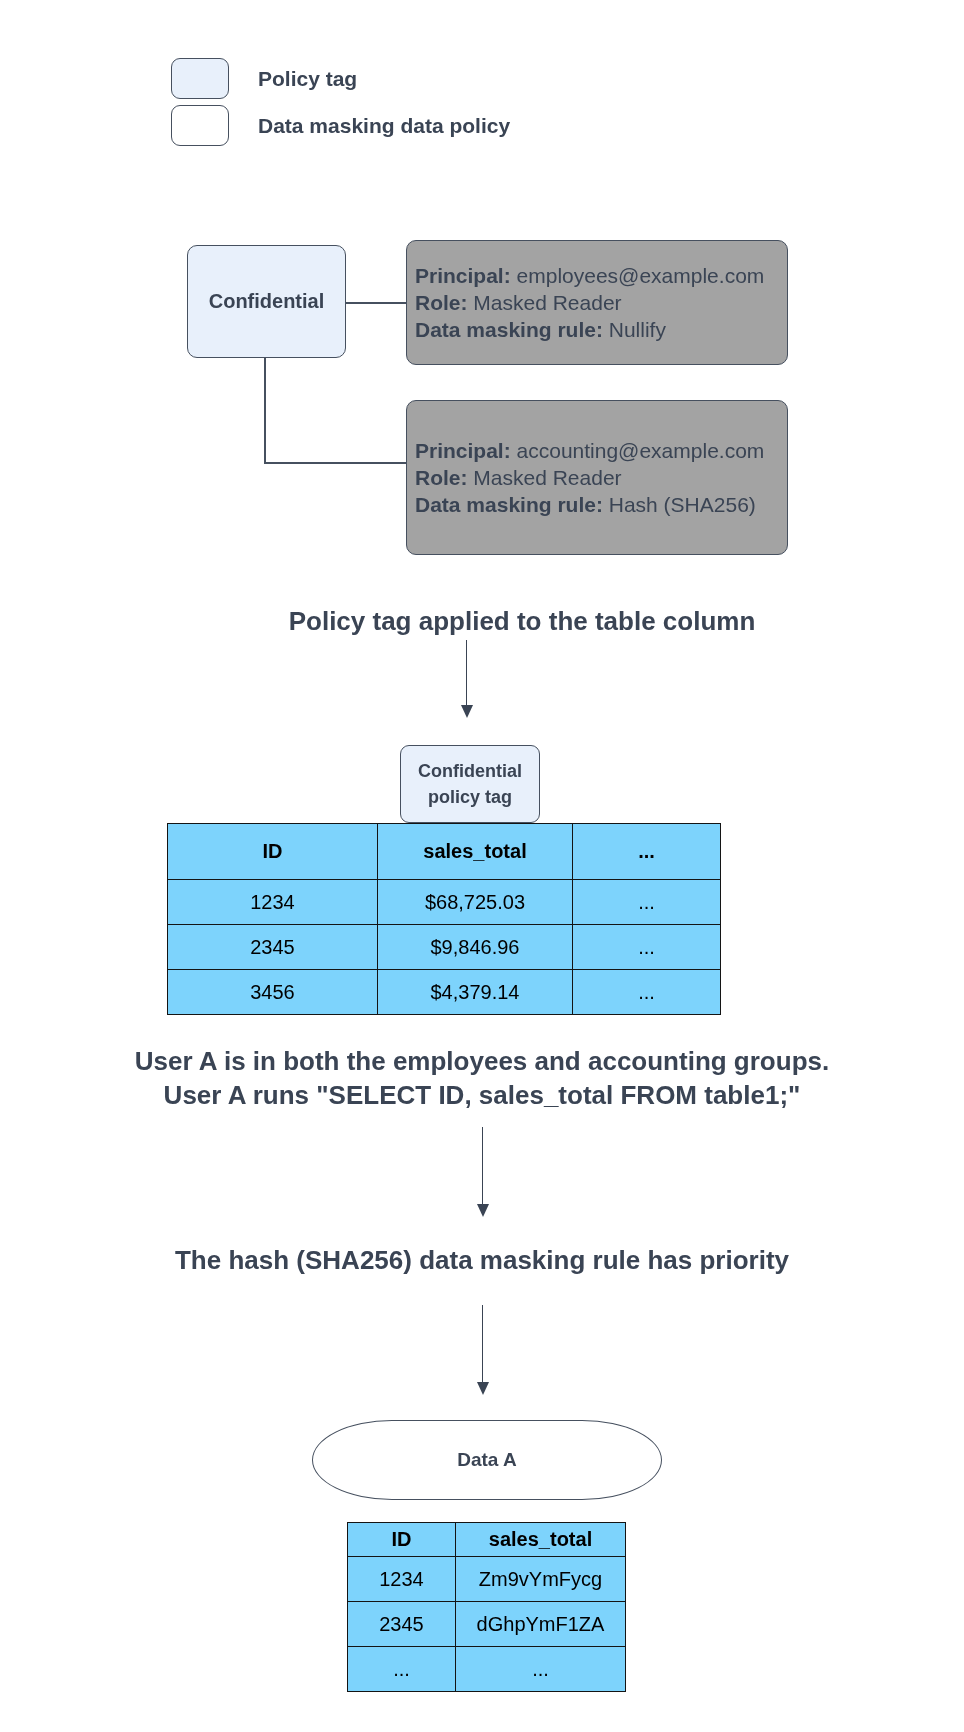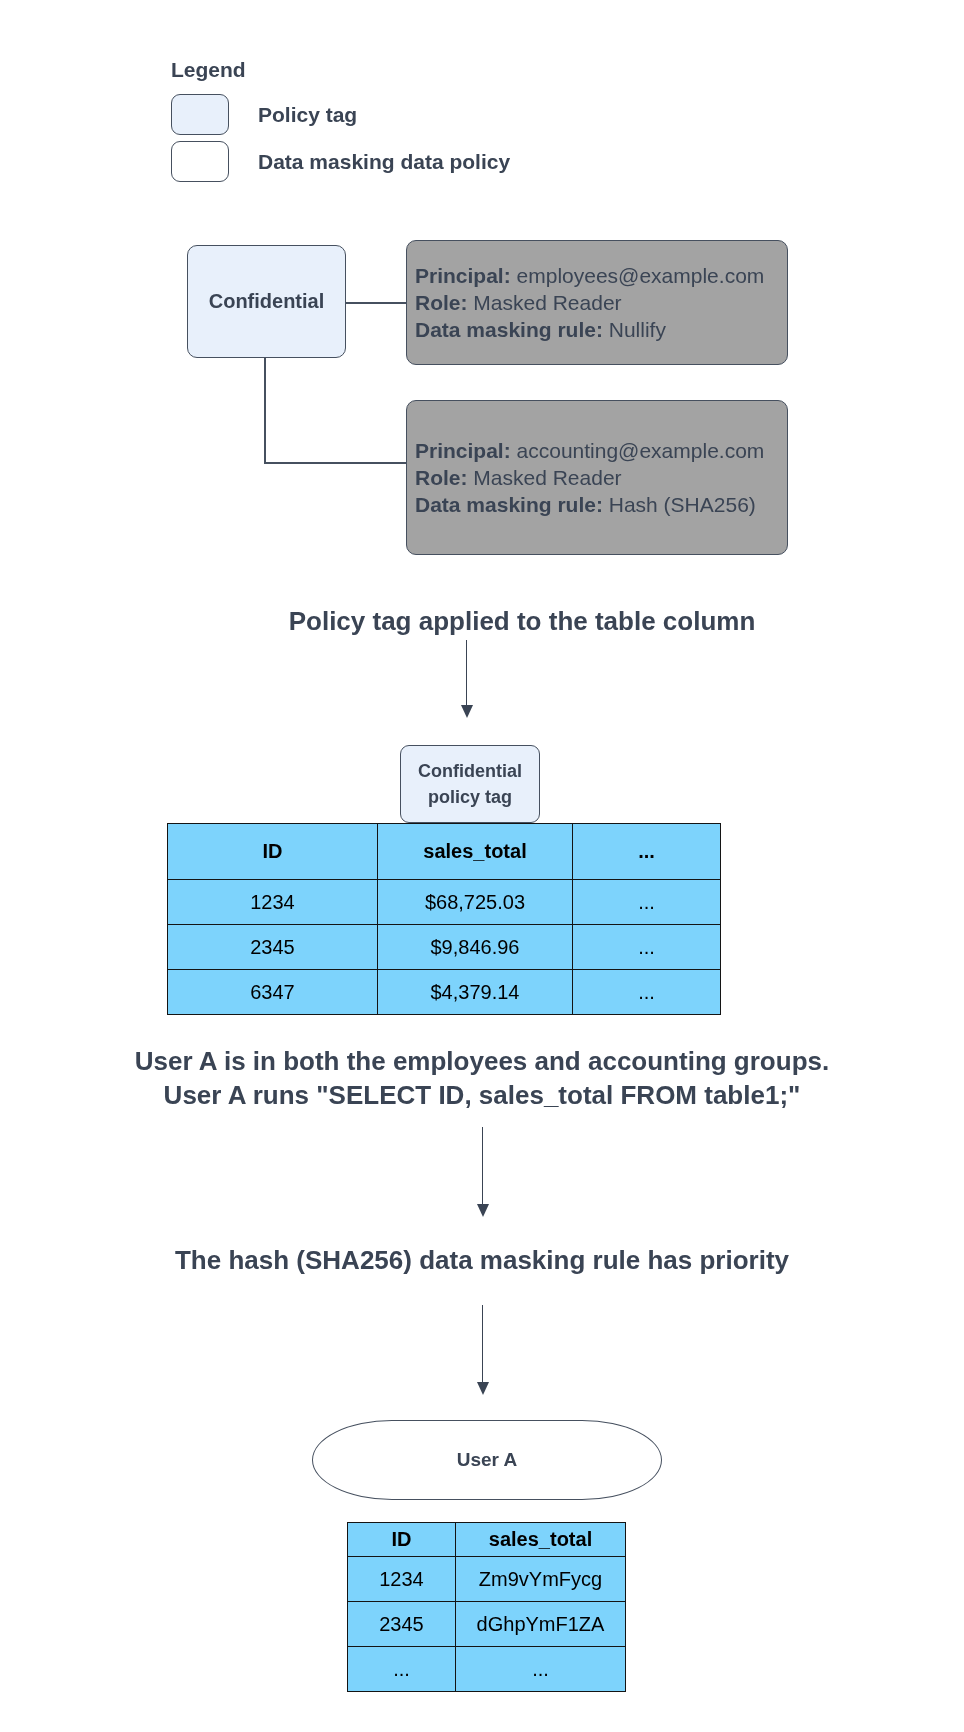--- a/index.html
+++ b/index.html
@@ -117,21 +117,20 @@
     display: flex; align-items: center; justify-content: center;
     font-size: 19px; font-weight: bold;
   }
 </style>
 </head>
 <body>
 
 <div class="canvas">
 
   <div class="legend">
-    <div class="legend-title">Legend</div>
     <div class="legend-row">
       <span class="swatch blue"></span>
       <span class="legend-label">Policy tag</span>
     </div>
     <div class="legend-row">
       <span class="swatch white"></span>
       <span class="legend-label">Data masking data policy</span>
     </div>
   </div>
 
@@ -201,21 +200,21 @@
         <td>1234</td>
         <td>$68,725.03</td>
         <td>...</td>
       </tr>
       <tr>
         <td>2345</td>
         <td>$9,846.96</td>
         <td>...</td>
       </tr>
       <tr>
-        <td>6347</td>
+        <td>3456</td>
         <td>$4,379.14</td>
         <td>...</td>
       </tr>
     </tbody>
   </table>
 
   <div class="heading h-groups">
     <div>User A is in both the employees and accounting groups.</div>
     <div>User A runs "SELECT ID, sales_total FROM table1;"</div>
   </div>
@@ -225,21 +224,21 @@
     <div class="arrow-head"></div>
   </div>
 
   <div class="heading h-priority">The hash (SHA256) data masking rule has priority</div>
 
   <div class="arrow a3">
     <div class="arrow-line"></div>
     <div class="arrow-head"></div>
   </div>
 
-  <div class="user-oval">User A</div>
+  <div class="user-oval">Data A</div>
 
   <table class="result-table">
     <colgroup>
         <col class="c1">
         <col class="c2">
       </colgroup>
     <thead>
       <tr>
         <th>ID</th>
         <th>sales_total</th>

